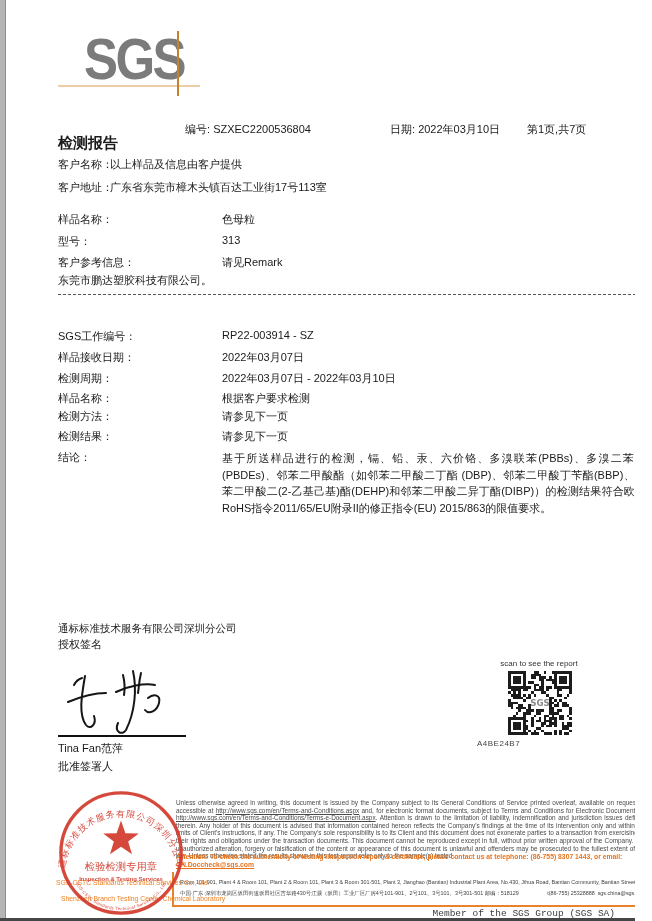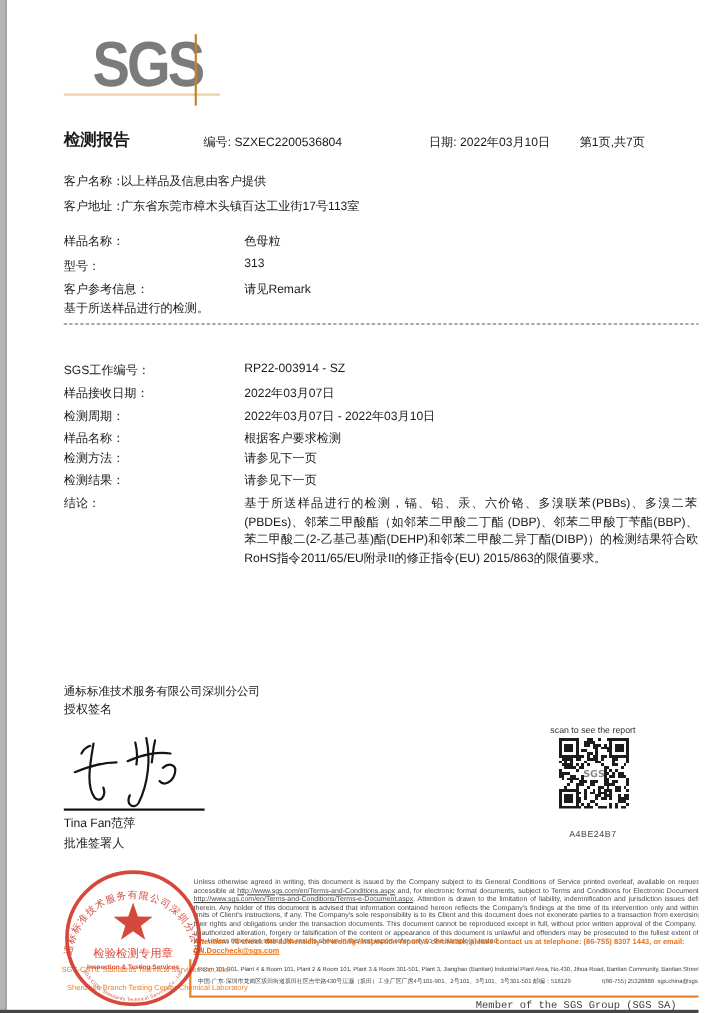--- a/index.html
+++ b/index.html
@@ -7,21 +7,21 @@
         font-family:"Liberation Sans","DejaVu Sans",sans-serif;color:#1a1a1a;}
   .edge-left{position:absolute;left:0;top:0;width:5px;height:921px;background:#b5b5b5;border-right:1px solid #8d8d8d;}
   .edge-bottom{position:absolute;left:0;bottom:0;width:652px;height:3px;background:#474747;}
 
   
   .logo{position:absolute;left:84px;top:30px;font-size:58px;font-weight:bold;color:#7b7b7b;
         letter-spacing:-3px;transform:scaleX(.88);transform-origin:left top;line-height:1;}
   .logo-hline{position:absolute;left:58px;top:85px;width:142px;height:2px;background:#eccda6;}
   .logo-vline{position:absolute;left:177px;top:31px;width:2px;height:65px;background:#c3822f;}
 
-  .report-title{position:absolute;left:58px;top:118px;font-size:15px;font-weight:bold;}
+  .report-title{position:absolute;left:58px;top:134px;font-size:15px;font-weight:bold;}
   .hmeta{position:absolute;top:122px;font-size:11px;white-space:nowrap;}
   .hm-no{left:185px;} .hm-date{left:390px;} .hm-page{left:527px;}
 
   
   .row{position:absolute;left:58px;font-size:11px;white-space:nowrap;}
   .row .lbl{display:inline-block;}
   .row .val{position:absolute;white-space:nowrap;}
   .vA .val{left:52px;}   
   .vB .val{left:164px;}  
   .note{position:absolute;left:58px;top:273px;font-size:11px;}
@@ -34,21 +34,21 @@
   .sig-company{position:absolute;left:58px;top:622px;font-size:10.5px;}
   .sig-auth{position:absolute;left:58px;top:637px;font-size:11px;}
   .sig-draw{position:absolute;left:60px;top:662px;}
   .sig-line{position:absolute;left:58px;top:735px;width:128px;height:2px;background:#111;}
   .sig-name{position:absolute;left:58px;top:741px;font-size:11px;}
   .sig-role{position:absolute;left:58px;top:759px;font-size:11px;}
 
   
   .qr-caption{position:absolute;left:477px;top:659px;width:124px;text-align:center;font-size:8px;color:#333;}
   .qr-box{position:absolute;left:508px;top:671px;width:64px;height:64px;}
-  .qr-code{position:absolute;left:477px;top:739px;width:124px;text-align:center;font-size:8px;color:#444;letter-spacing:.5px;margin-top:15px;}
+  .qr-code{position:absolute;left:477px;top:739px;width:124px;text-align:left;font-size:8px;color:#444;letter-spacing:.5px;}
 
   
   .legal{position:absolute;left:176px;top:799px;width:470px;font-size:6.4px;line-height:7.6px;
          color:#4a4a4a;text-align:justify;}
   .legal a,.legal .lnk{color:#4a4a4a;text-decoration:underline;}
   .attn{position:absolute;left:176px;top:853px;width:470px;font-size:6.8px;line-height:8px;
         color:#e8731a;font-weight:bold;}
   .attn .lnk{text-decoration:underline;}
   .addr{position:absolute;left:180px;top:877px;width:466px;font-size:5.4px;line-height:11px;color:#3e3e3e;}
   .addr-row{display:flex;justify-content:space-between;white-space:nowrap;overflow:hidden;}
@@ -90,21 +90,21 @@
     <span class="val">色母粒</span>
   </div>
   <div class="row vB" style="top:234px">
     <span class="lbl">型号：</span>
     <span class="val">313</span>
   </div>
   <div class="row vB" style="top:255px">
     <span class="lbl">客户参考信息：</span>
     <span class="val">请见Remark</span>
   </div>
-  <div class="note">基于所送样品进行的检测。</div>
+  <div class="note">东莞市鹏达塑胶科技有限公司。</div>
   <div class="dashline"></div>
 
   <div class="row vB" style="top:329px">
     <span class="lbl">SGS工作编号：</span>
     <span class="val">RP22-003914 - SZ</span>
   </div>
   <div class="row vB" style="top:350px">
     <span class="lbl">样品接收日期：</span>
     <span class="val">2022年03月07日</span>
   </div>

